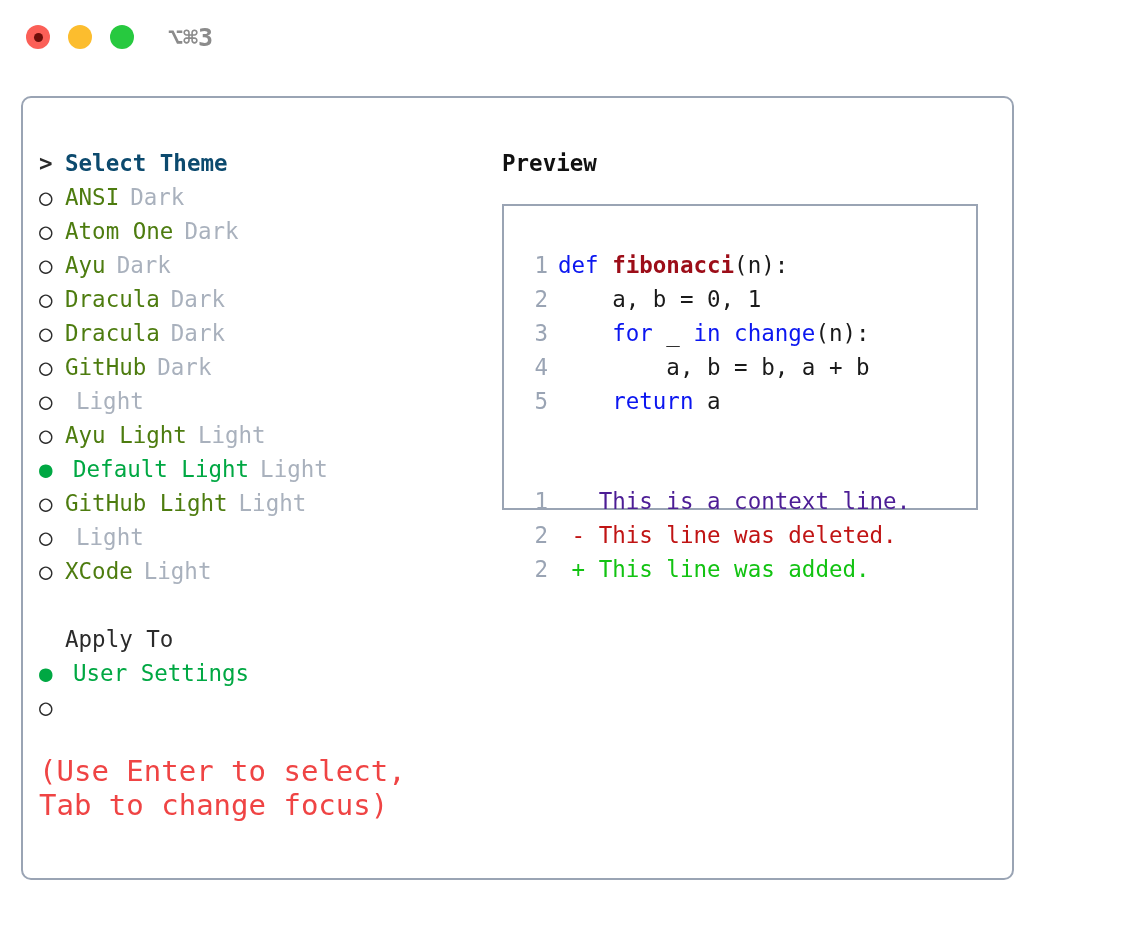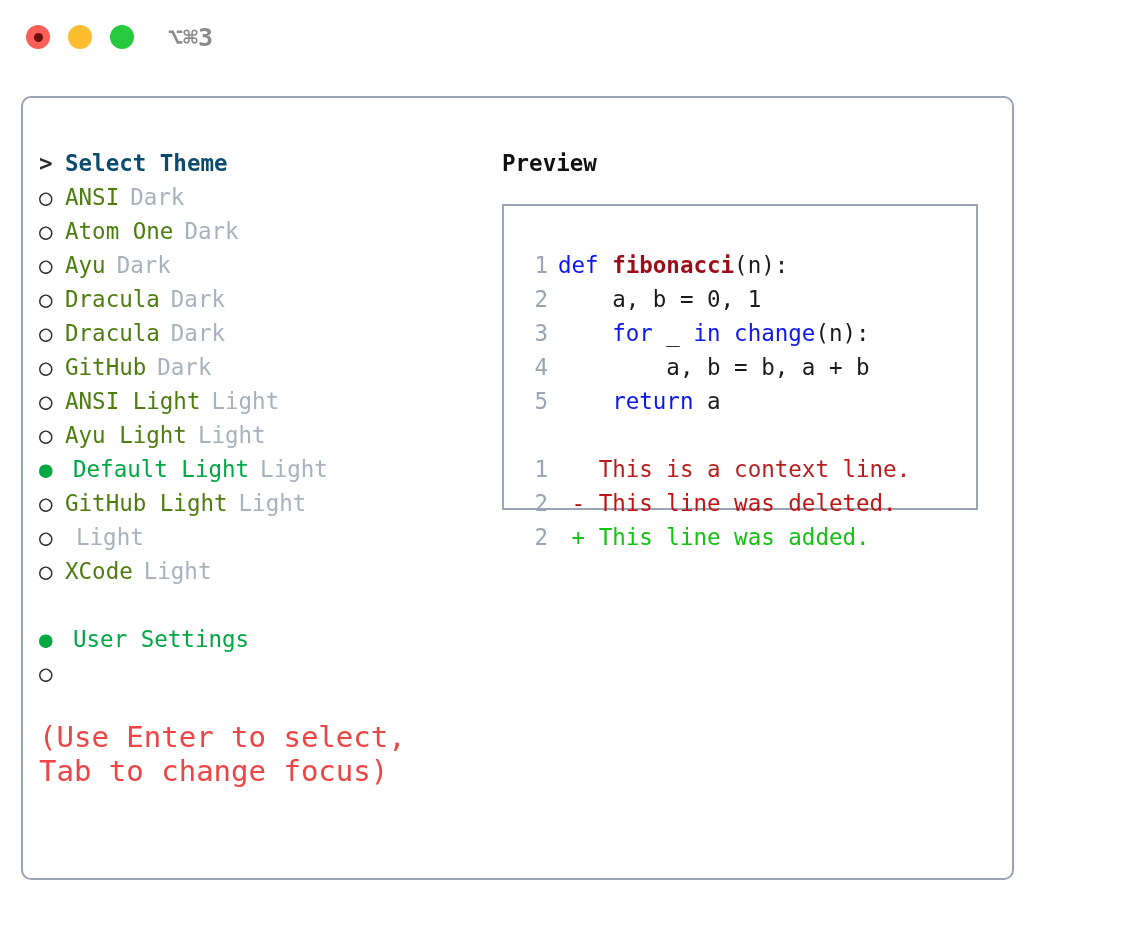--- a/index.html
+++ b/index.html
@@ -173,21 +173,21 @@
     padding-right: 10px;
     box-sizing: content-box;
   }
   .code-body { color: #1a1a1a; }
   .kw   { color: #0b16f0; }
   .fn   { color: #9c0d18; font-weight: bold; }
   .plain{ color: #1a1a1a; }
 
   .gap-line { height: 34px; }
 
-  .diff-ctx  { color: #b91c1c; }
+  .diff-ctx  { color: #4c1d95; margin-top: 32px; }
   .diff-del  { color: #c01414; }
   .diff-add  { color: #12c312; }
 </style>
 </head>
 <body>
 
 <div class="window">
 
   <div class="titlebar">
     <div class="traffic">
@@ -206,30 +206,33 @@
         <span class="marker">&gt;</span><span class="label">Select Theme</span>
       </div>
 
       <div id="theme-list">
           <div class="row"><span class="marker">○</span><span class="label">ANSI</span><span class="tag">Dark</span></div>
           <div class="row"><span class="marker">○</span><span class="label">Atom One</span><span class="tag">Dark</span></div>
           <div class="row"><span class="marker">○</span><span class="label">Ayu</span><span class="tag">Dark</span></div>
           <div class="row"><span class="marker">○</span><span class="label">Dracula</span><span class="tag">Dark</span></div>
           <div class="row"><span class="marker">○</span><span class="label">Dracula</span><span class="tag">Dark</span></div>
           <div class="row"><span class="marker">○</span><span class="label">GitHub</span><span class="tag">Dark</span></div>
-          <div class="row"><span class="marker">○</span><span class="label">ANSI Light</span><span class="tag">Light</span></div>
+          <div class="row"><span class="marker">○</span><span class="tag">Light</span></div>
           <div class="row"><span class="marker">○</span><span class="label">Ayu Light</span><span class="tag">Light</span></div>
           <div class="row"><span class="marker filled">●</span><span class="label sel">Default Light</span><span class="tag">Light</span></div>
           <div class="row"><span class="marker">○</span><span class="label">GitHub Light</span><span class="tag">Light</span></div>
           <div class="row"><span class="marker">○</span><span class="tag">Light</span></div>
           <div class="row"><span class="marker">○</span><span class="label">XCode</span><span class="tag">Light</span></div>
         </div>
 
       <div class="spacer-row"></div>
 
+      <div class="section-head">
+        <span class="marker">○</span><span class="label">Apply To</span>
+      </div>
 
       <div id="apply-list">
           <div class="row"><span class="marker filled">●</span><span class="label sel">User Settings</span></div>
           <div class="row"><span class="marker">○</span></div>
         </div>
 
       <div class="hint">(Use Enter to select, Tab to change focus)</div>
     </div>
 
     <div class="right-col">

